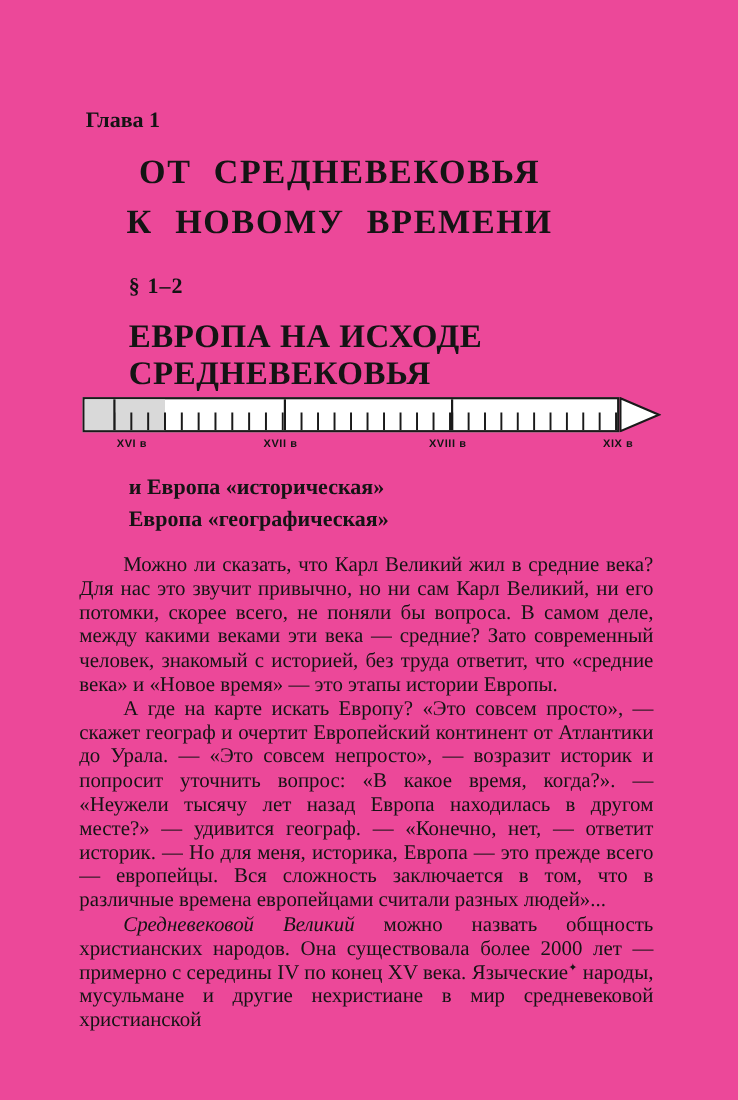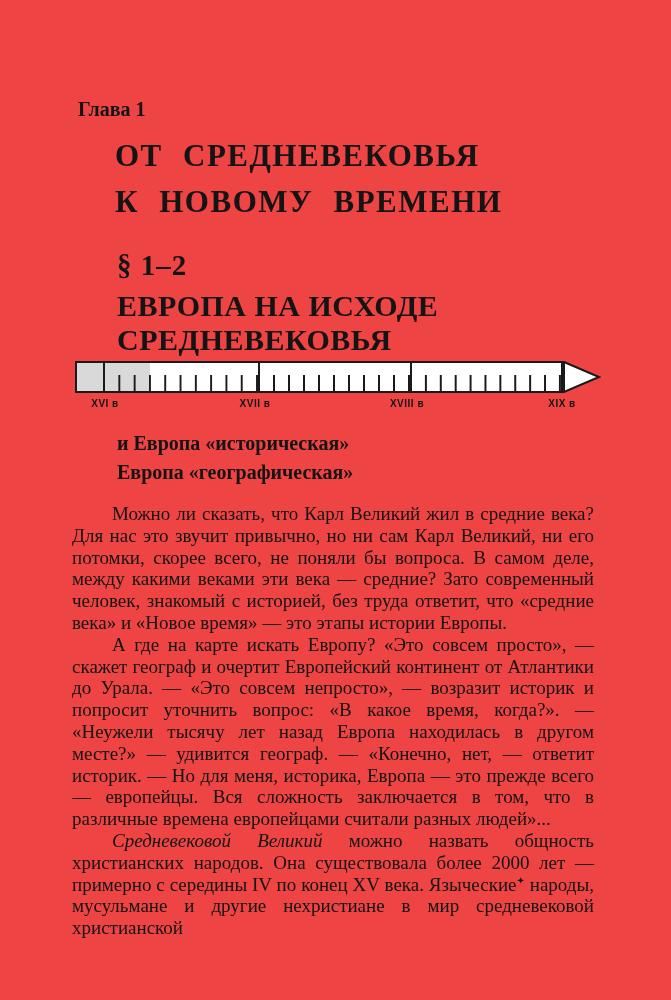--- a/index.html
+++ b/index.html
@@ -1,40 +1,41 @@
 <!DOCTYPE html>
 <html><head>
 <meta charset="utf-8">
 <style>
   html, body { margin:0; padding:0; background:#ffffff; }
   .page {
     position:relative;
     width:671px; height:1000px;
-    background:#ef4444;
+    background:#ec4899;
     color:#141414;
     font-family:"Liberation Serif", serif;
     overflow:hidden;
   }
 
   .chapter-label {
     position:absolute; left:78px; top:98px;
     font-size:20px; font-weight:bold;
   }
 
   .chapter-title {
     position:absolute; left:115px; top:133px;
     font-size:31px; font-weight:bold;
     line-height:46px;
     letter-spacing:1.5px; word-spacing:11px;
     white-space:nowrap;
+    text-align:center;
   }
 
   .section-number {
     position:absolute; left:117px; top:249px;
-    font-size:29px; font-weight:bold;
+    font-size:20px; font-weight:bold;
     letter-spacing:1px;
   }
 
   .section-title {
     position:absolute; left:117px; top:289px;
     font-size:30px; font-weight:bold;
     line-height:34px; letter-spacing:0.5px;
     white-space:nowrap;
   }
 
@@ -64,21 +65,21 @@
     background-repeat:repeat-x;
   }
   .tl-arrow { position:absolute; left:488px; top:0; width:38px; height:32px; }
   .tl-label {
     position:absolute; top:37px;
     transform:translateX(-50%);
     font-family:"Liberation Sans", sans-serif;
     font-size:10px; font-weight:bold; letter-spacing:0.5px;
     white-space:nowrap;
   }
-  .tl-label.l1 { left:30px; }
+  .tl-label.l1 { left:45px; }
   .tl-label.l2 { left:180px; }
   .tl-label.l3 { left:332px; }
   .tl-label.l4 { left:487px; }
 
   .subheading {
     position:absolute; left:117px; top:429px;
     font-size:20px; font-weight:bold;
     line-height:29px;
     white-space:nowrap;
   }

